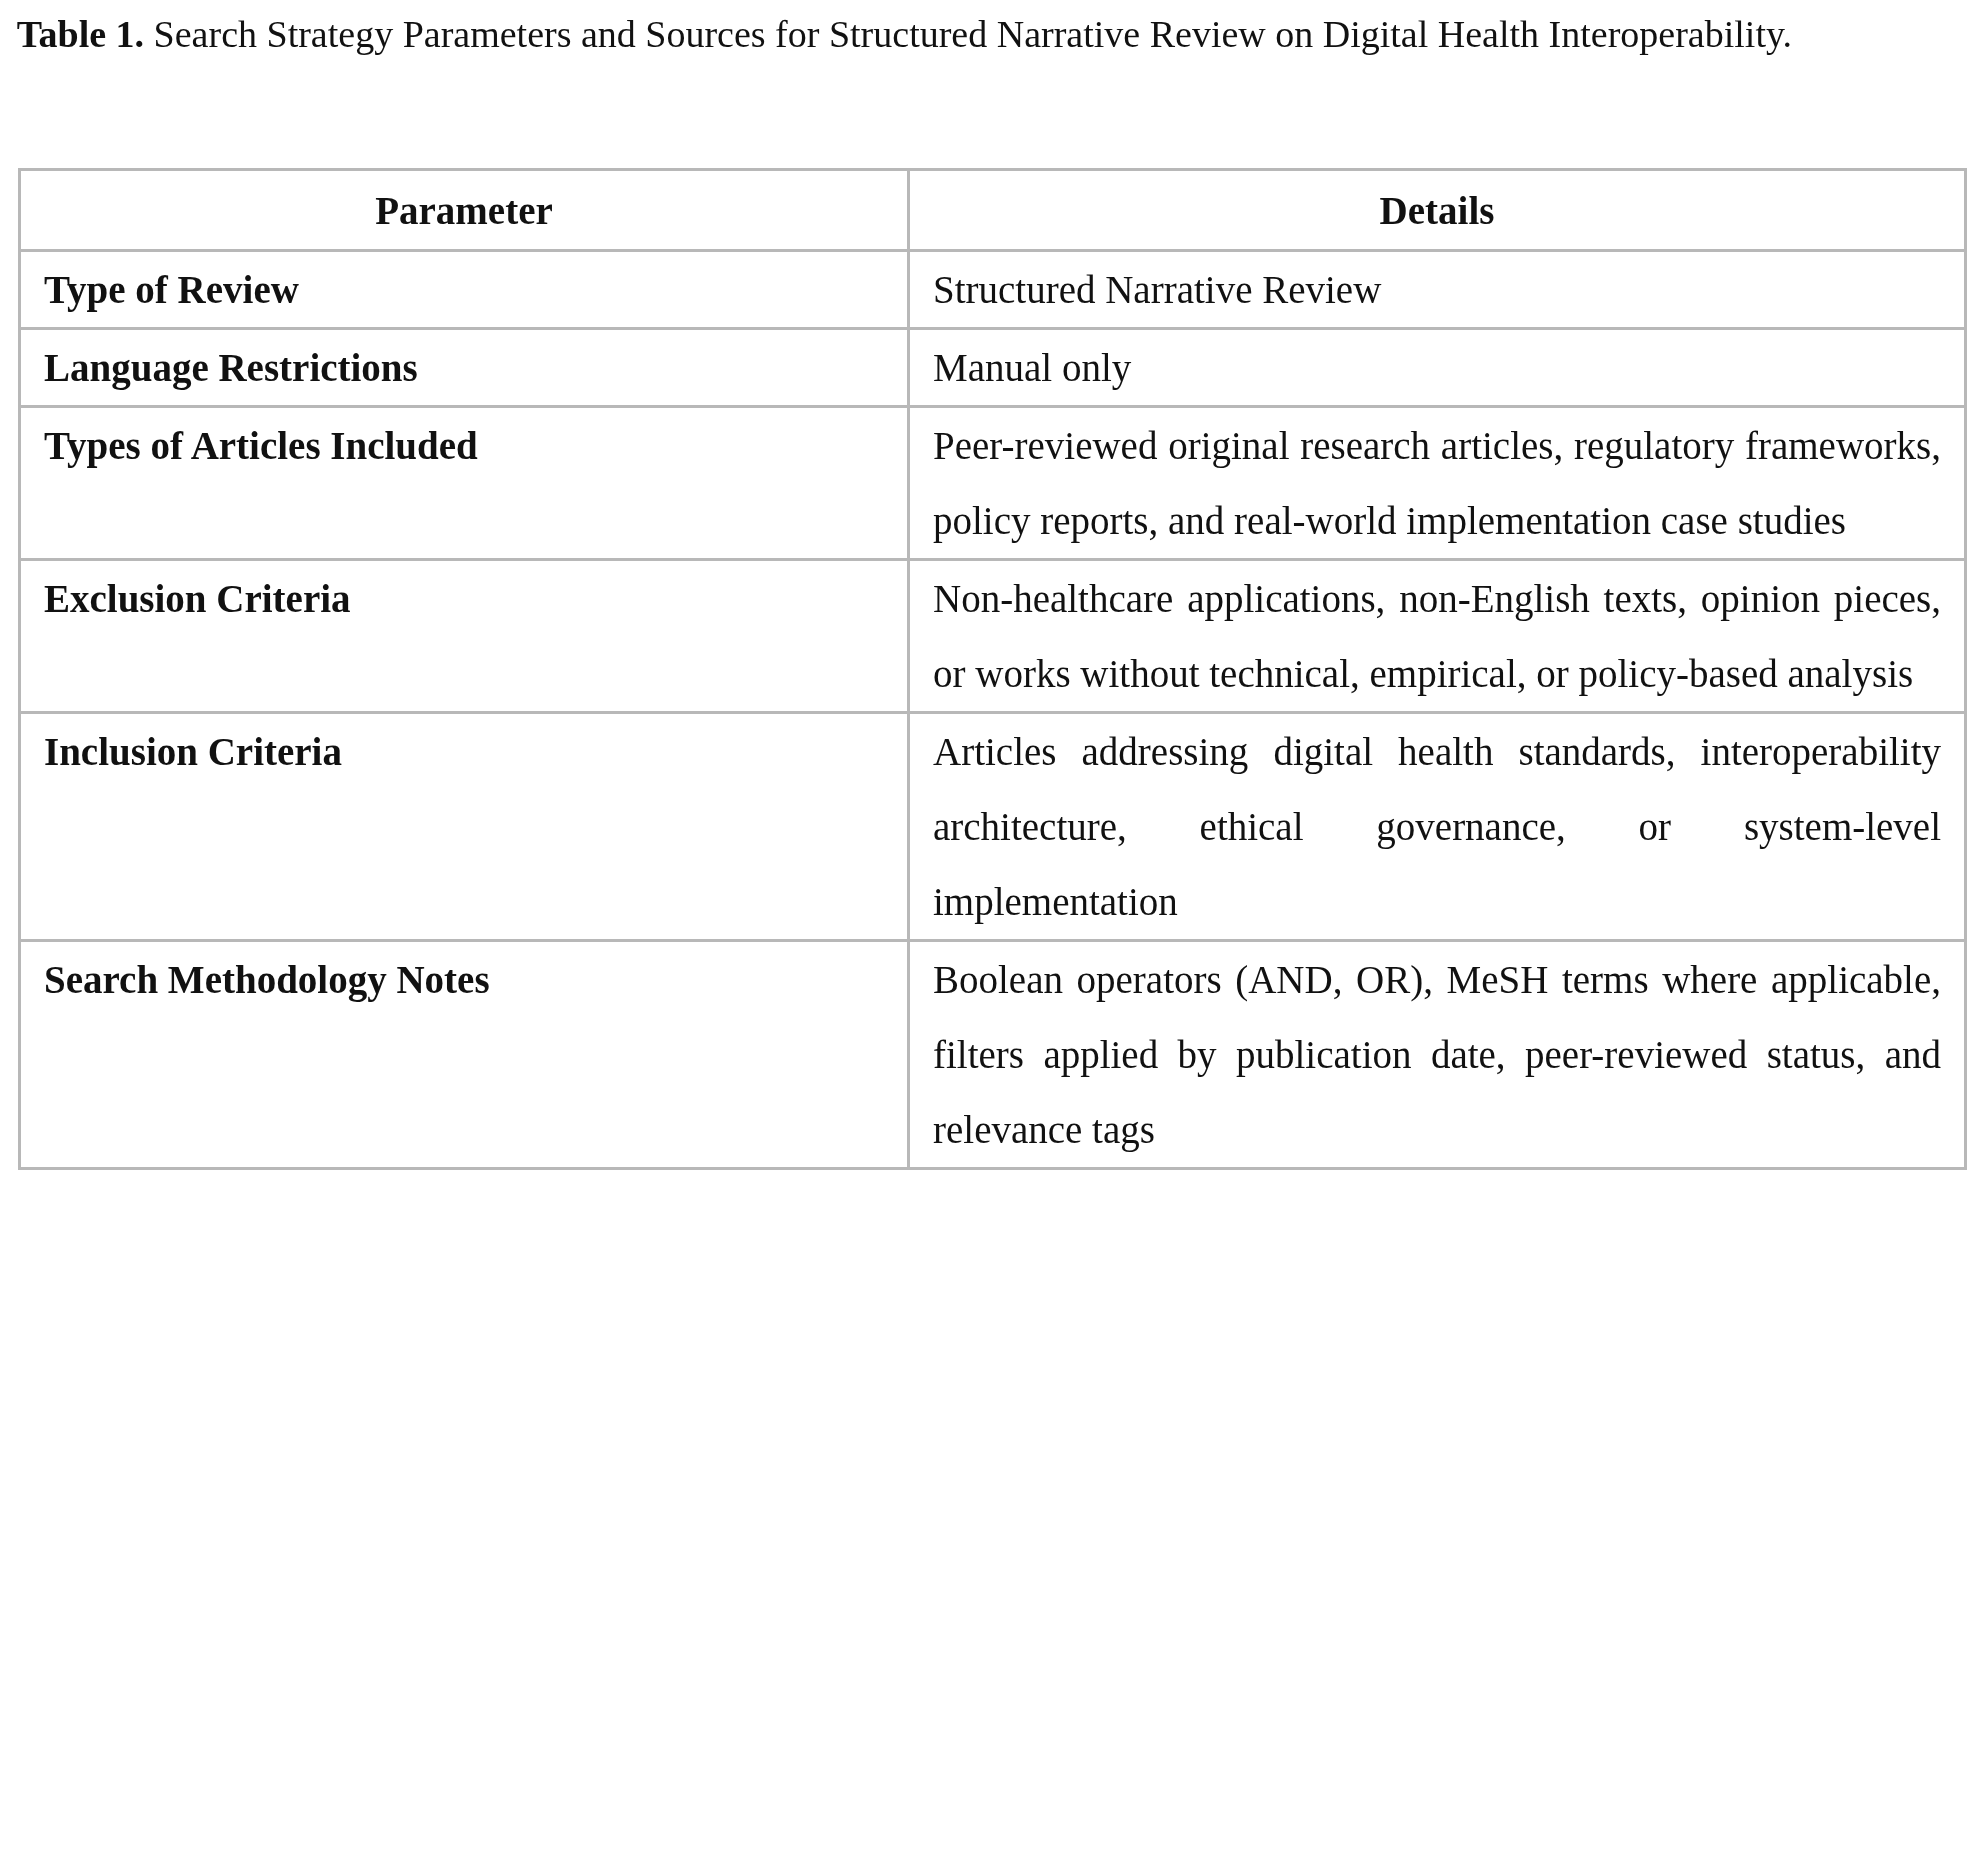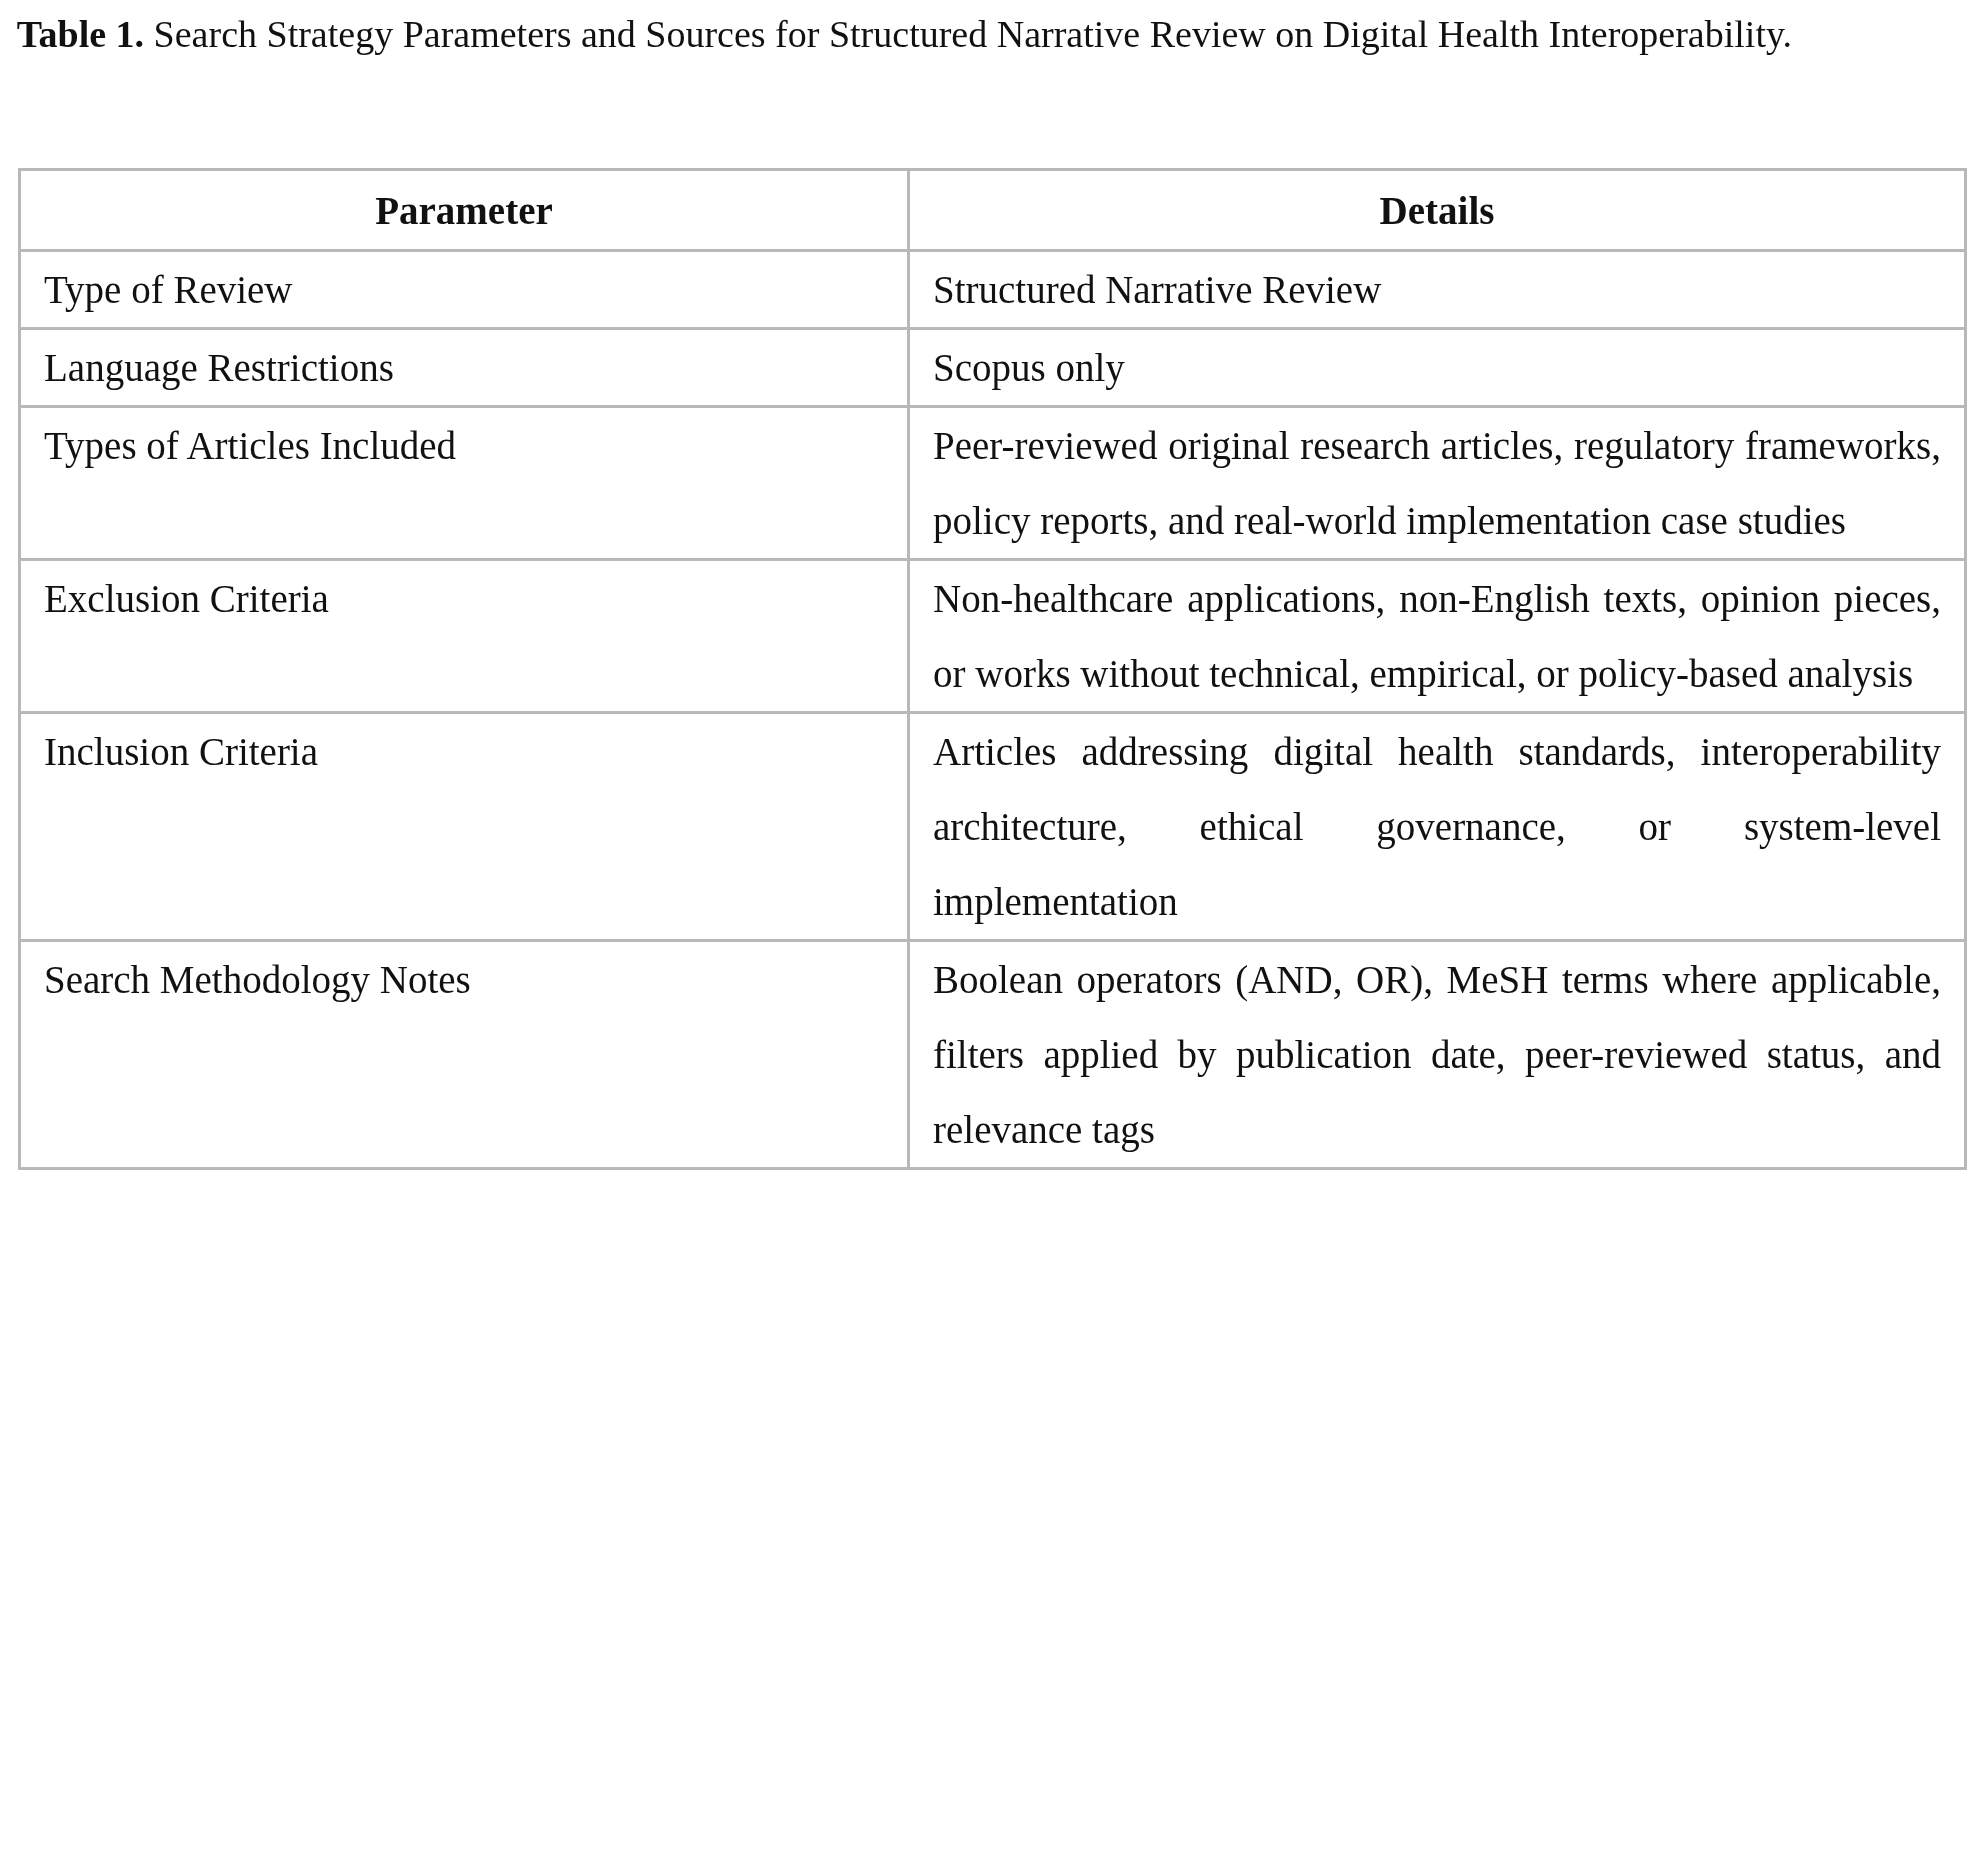--- a/index.html
+++ b/index.html
@@ -7,21 +7,21 @@
        font-family:"Liberation Serif","DejaVu Serif",serif;color:#111;}
   .caption{position:absolute;left:16.7px;top:4.2px;width:1951px;font-size:38px;line-height:61px;
            text-align:justify;text-align-last:left;}
   .caption b{font-weight:bold;}
   table{position:absolute;left:18px;top:148px;width:1949px;border-collapse:collapse;
         border:3.5px solid #b8b8b8;table-layout:fixed;margin-top:20px;}
   td,th{border:3.5px solid #b8b8b8;vertical-align:top;font-size:39px;line-height:75px;
         padding:0 23px;}
   th{text-align:center;font-weight:bold;height:78px;vertical-align:middle;}
   col.c1{width:889px;}
-  td.param{font-weight:normal;}
+  td.param{font-weight:bold;}
   td.det{text-align:justify;}
 </style>
 </head>
 <body>
 
 <div class="caption">
   <b>Table 1.</b>
   <span>Search Strategy Parameters and Sources for Structured Narrative Review on Digital Health Interoperability.</span>
 </div>
 
@@ -36,21 +36,21 @@
       <th>Details</th>
     </tr>
   </thead>
   <tbody id="tbody">
       <tr>
         <td class="param">Type of Review</td>
         <td class="det">Structured Narrative Review</td>
       </tr>
       <tr>
         <td class="param">Language Restrictions</td>
-        <td class="det">Scopus only</td>
+        <td class="det">Manual only</td>
       </tr>
       <tr>
         <td class="param">Types of Articles Included</td>
         <td class="det">Peer-reviewed original research articles, regulatory frameworks, policy reports, and real-world implementation case studies</td>
       </tr>
       <tr>
         <td class="param">Exclusion Criteria</td>
         <td class="det">Non-healthcare applications, non-English texts, opinion pieces, or works without technical, empirical, or policy-based analysis</td>
       </tr>
       <tr>

